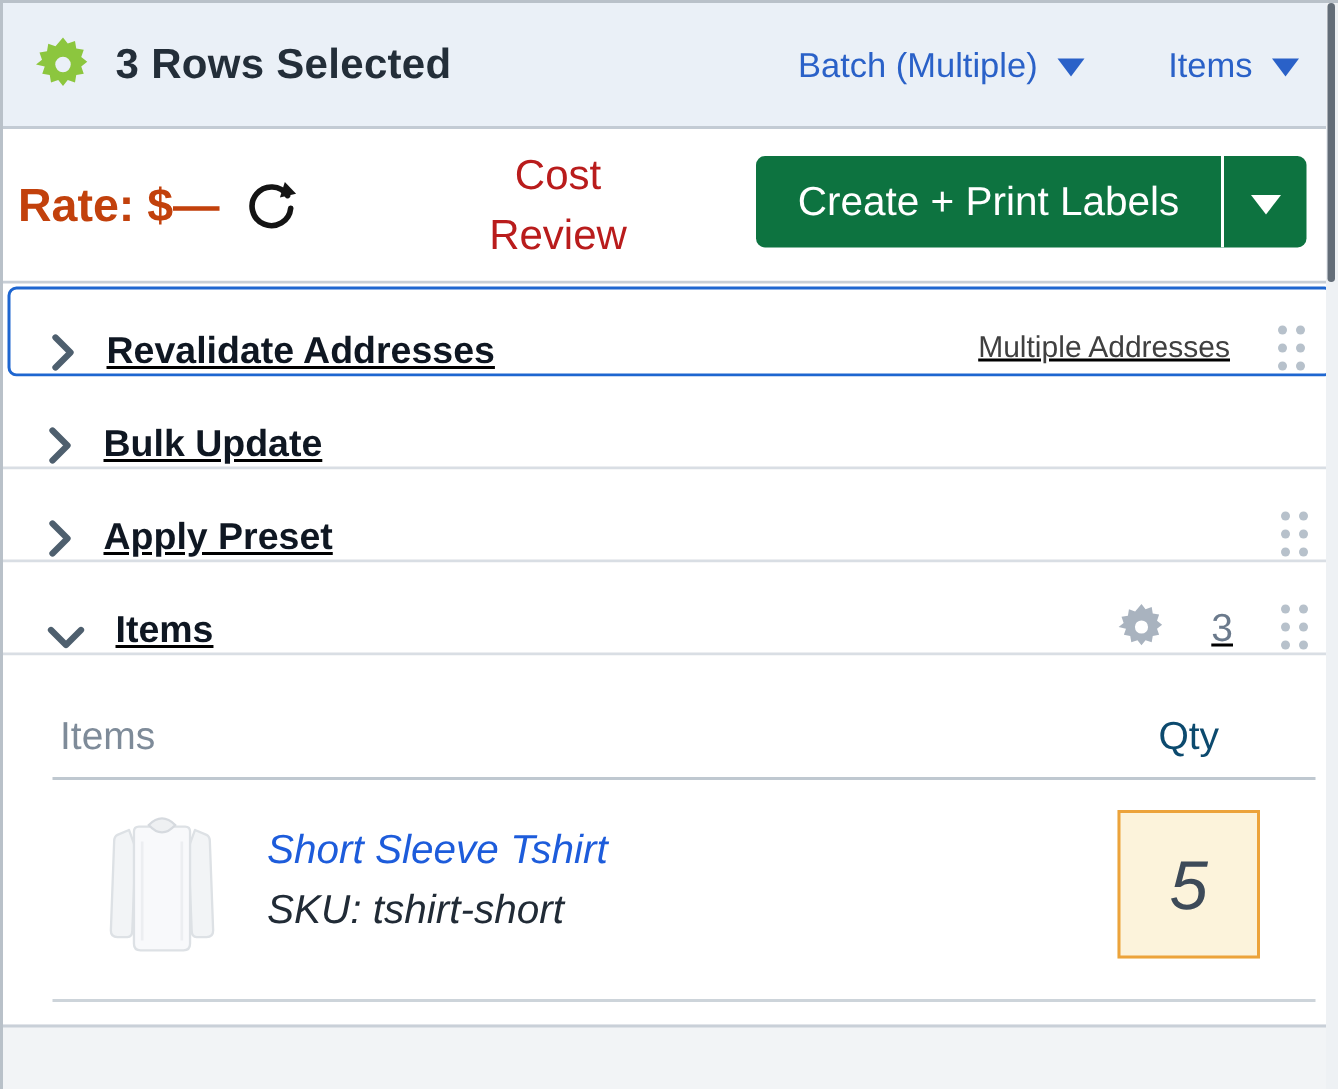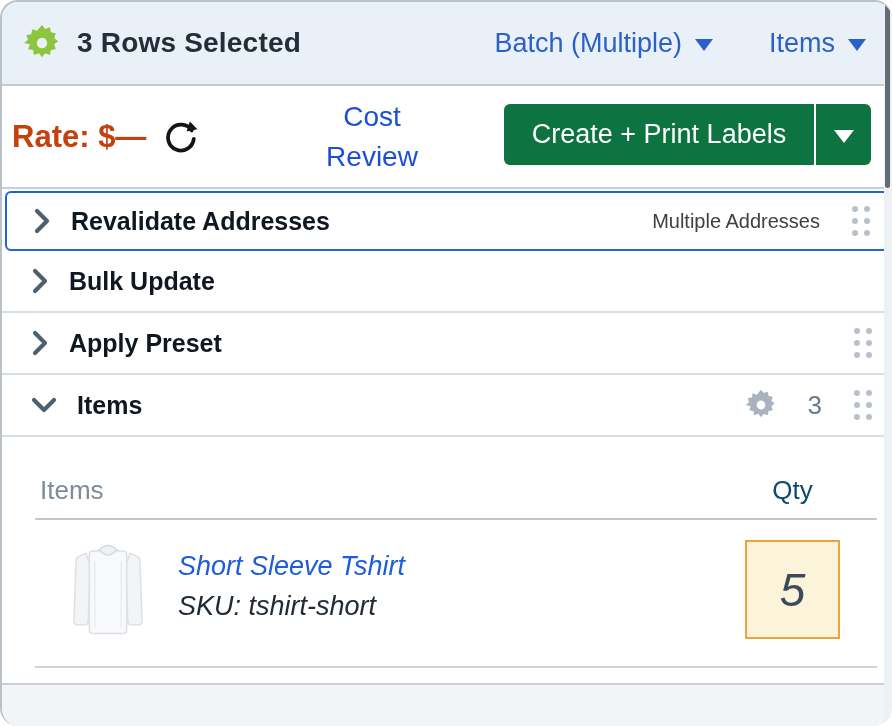--- a/index.html
+++ b/index.html
@@ -3,55 +3,54 @@
 <meta charset="utf-8">
 <style>
   * { margin:0; padding:0; box-sizing:border-box; }
   html,body { background:#ffffff; }
   body { font-family:"Liberation Sans", sans-serif; }
 
   .panel{
     position:relative; width:892px; height:726px; background:#ffffff;
     border-top:2px solid #b9c1c9; border-left:2px solid #b9c1c9;
     overflow:hidden;
-    border-radius:18px;
   }
 
   
   .topbar{
     height:84px; background:#eaf0f7; border-bottom:2px solid #c3cbd4;
     display:flex; align-items:center; padding:0 26px 0 20px;
   }
   .topbar .gear-wrap{ width:40px; height:40px; margin-right:15px; flex:0 0 auto; }
   .topbar-title{ font-size:28px; font-weight:bold; color:#232e39; letter-spacing:.2px; }
   .top-actions{ margin-left:auto; display:flex; align-items:center; gap:56px; }
   .menu-btn{ display:flex; align-items:center; gap:13px; color:#2a61c8;
-             font-size:27px; cursor:pointer; }
+             font-size:23px; cursor:pointer; }
   .tri{ width:0; height:0; border-left:9px solid transparent; border-right:9px solid transparent;
         border-top:12px solid currentColor; display:inline-block; margin-top:3px; }
 
   
   .actionbar{ position:relative; height:101px; background:#fff; }
   .rate-group{ position:absolute; left:10px; top:50%; transform:translateY(-50%);
                display:flex; align-items:center; gap:16px; }
   .rate-text{ font-size:31px; font-weight:bold; color:#c2410c; }
   .cost-review{ position:absolute; left:295px; width:150px; top:50%; transform:translateY(-50%);
-                text-align:center; color:#1d4ed8; font-size:28px; line-height:40px; cursor:pointer; }
+                text-align:center; color:#b91c1c; font-size:28px; line-height:40px; cursor:pointer; }
   .split-btn{ position:absolute; left:502px; top:18px; height:61px; display:flex;
               border-radius:6px; overflow:hidden; background:#0d7340; cursor:pointer; }
   .split-main{ width:310px; display:flex; align-items:center; justify-content:center;
                color:#fff; font-size:27px; }
   .split-caret{ width:57px; display:flex; align-items:center; justify-content:center;
                 border-left:2px solid #fff; color:#fff; }
   .split-caret .tri{ border-top-width:13px; border-left-width:10px; border-right-width:10px; }
 
   
   .sections{ border-top:2px solid #c7ced6; }
-  .srow{ height:62px; display:flex; align-items:center; padding:0 18px 0 28px;
-         border-bottom:2px solid #d9dee4; background:#fff; }
+  .srow{ height:62px; display:flex; align-items:flex-end; padding:0 18px 0 28px;
+         border-bottom:2px solid #d9dee4; background:#fff;text-decoration:underline; }
   .srow.focused{ height:60px; margin:2px 3px 0 3px; border:2px solid #1e66d0;
                  border-radius:6px; padding:0 15px 0 25px; }
   .chev{ flex:0 0 auto; display:flex; }
   .srow-label{ font-size:25px; font-weight:bold; color:#0f1722; margin-left:19px; }
   .srow-right{ margin-left:auto; display:flex; align-items:center; gap:30px; }
   .muted-val{ font-size:20px; color:#404040; }
   .count-num{ font-size:26px; color:#6b7a8c; }
   .items-gear{ width:34px; height:34px; }
 
   

